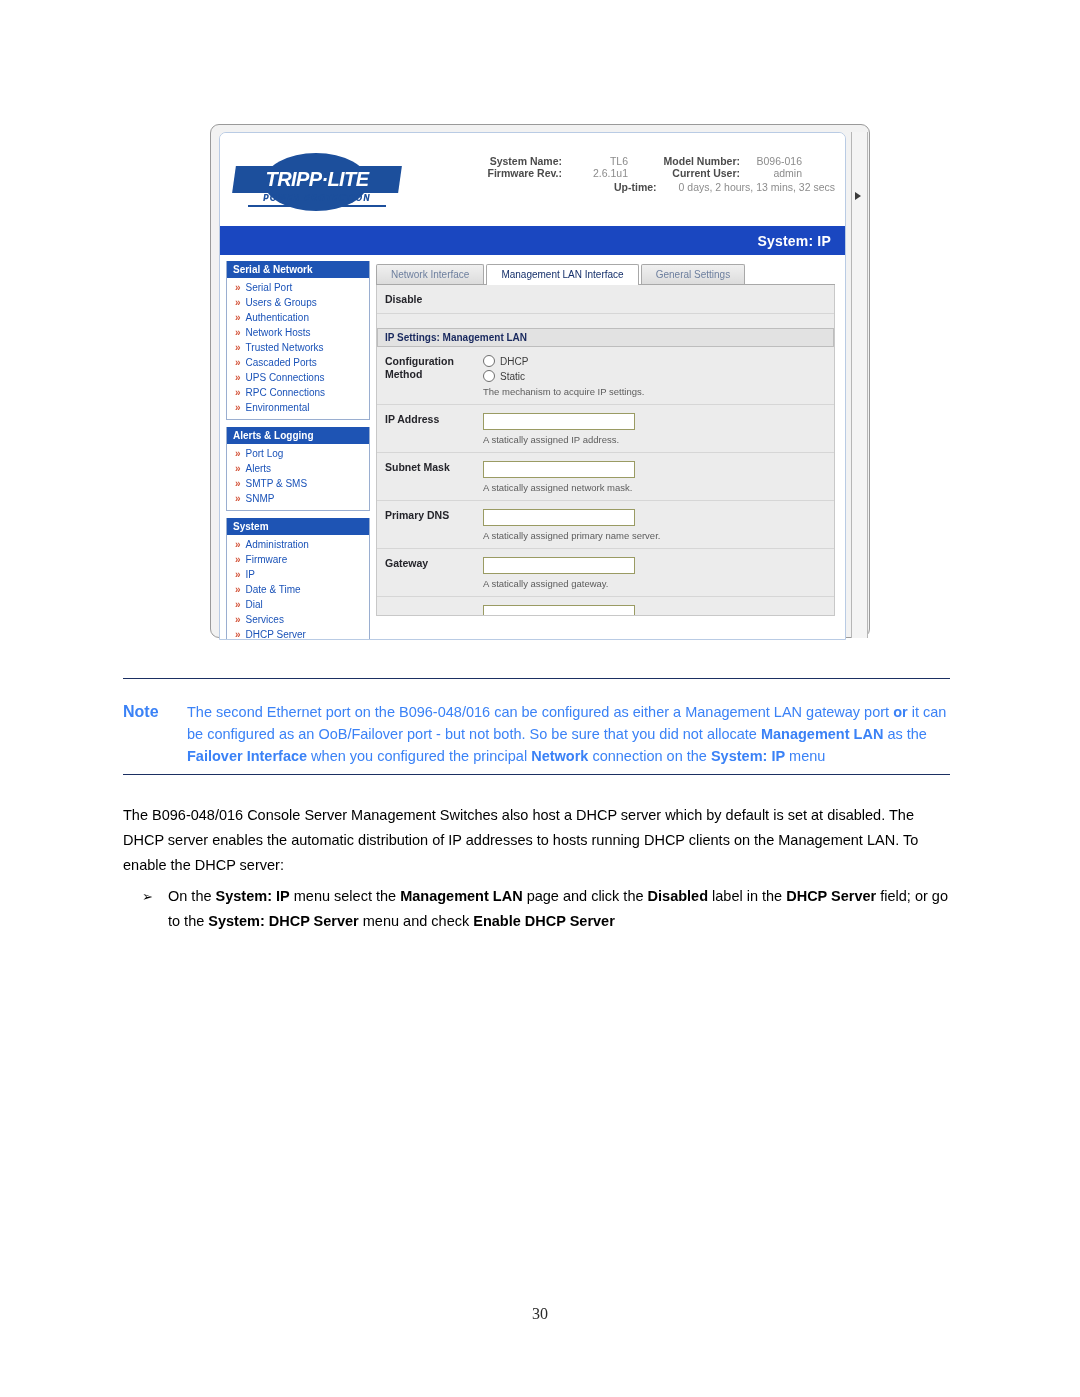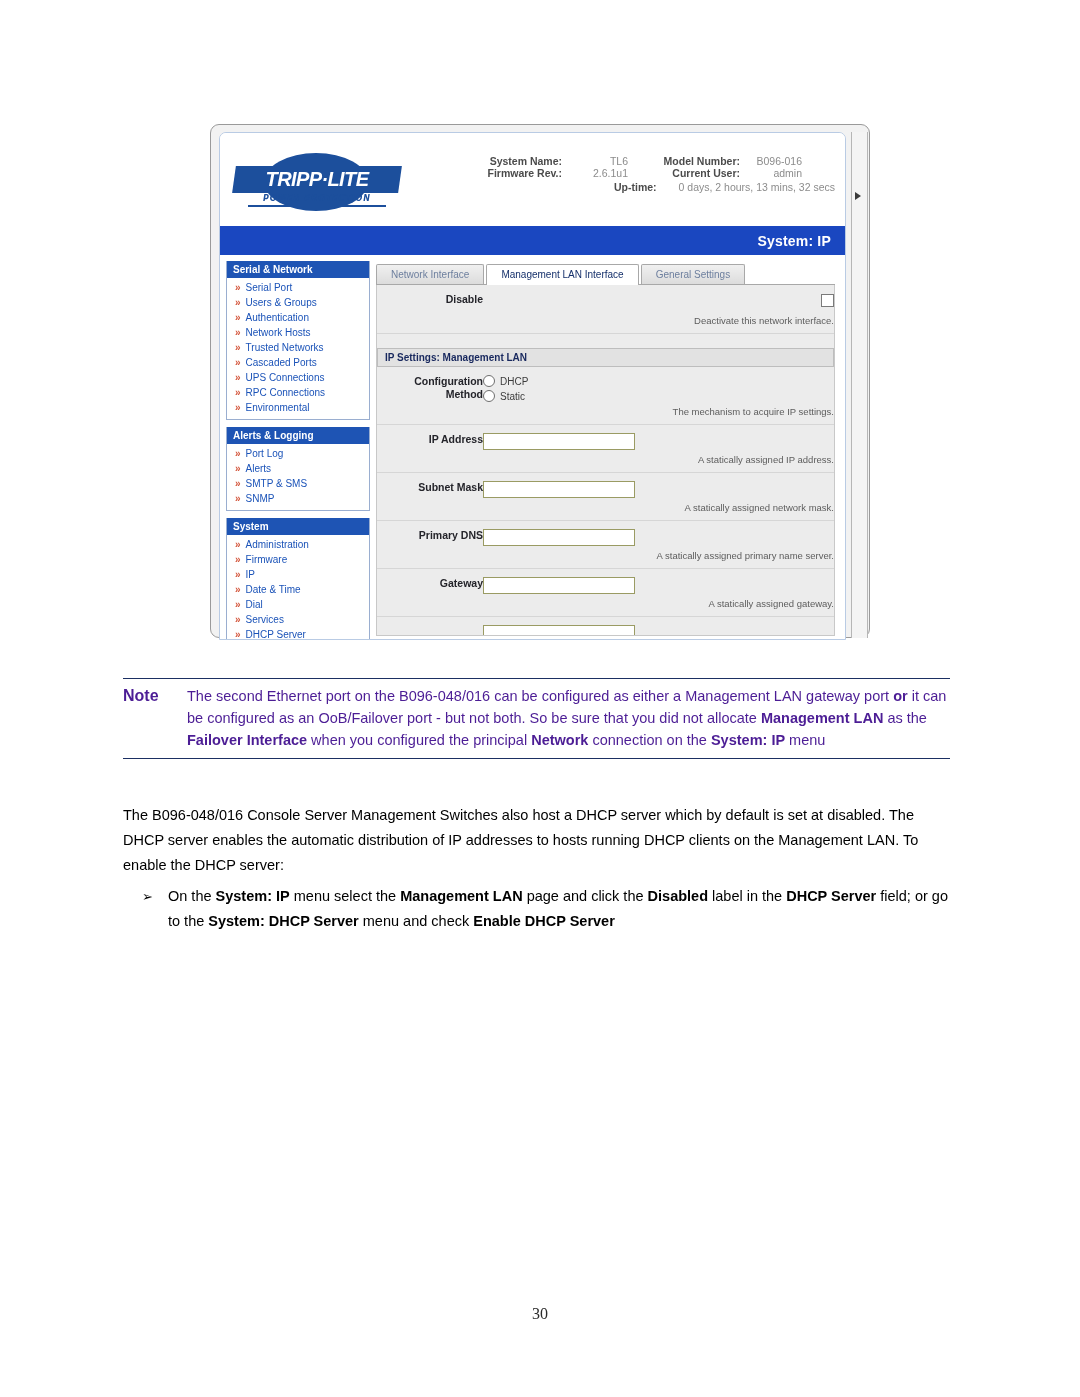--- a/index.html
+++ b/index.html
@@ -150,21 +150,20 @@
   .tab.active{
     background:#ffffff; color:#15306b; font-weight:normal;
     position:relative; top:1px; padding-bottom:4px;
   }
 
   .panel{ background:#ececec; border:1px solid #c8c8c8; border-top:none;
           padding:0; }
   .frow{
     display:flex; padding:8px 0 7px 8px;
     border-bottom:1px solid #d6d6d6;
-    text-align:right;
   }
   .frow:last-child{ border-bottom:none; }
   .flabel{
     width:98px; flex:none;
     font-size:10.5px; font-weight:bold; color:#24242a;
     line-height:13px;
   }
   .fctl{ flex:1; }
   .fhelp{
     font-size:9.5px; color:#5d5d5d; margin-top:4px;
@@ -191,22 +190,22 @@
     padding:3px 0 3px 7px; margin:0;
   }
   .spacer-row{ height:14px; background:#ececec; }
   .cut-row{ padding-bottom:0; overflow:hidden; height:10px;}
 
   
   .note{
     position:absolute; left:123px; top:678px; width:827px;
     border-top:1.6px solid #1b2f62;
     border-bottom:1.6px solid #1b2f62;
-    padding:6px 0 7px 0;
-    color:#4c1d95;
+    padding:22px 0 7px 0;
+    color:#3b82f6;
   }
   .note-inner{ display:flex; }
   .note-kw{
     font-size:16px; font-weight:bold; width:64px; flex:none; line-height:22px;
   }
   .note-txt{
     font-size:14.5px; line-height:22px; flex:1;
   }
 
   
@@ -391,24 +390,20 @@
         <div class="tabs">
           <div class="tab">Network Interface</div>
           <div class="tab active">Management LAN Interface</div>
           <div class="tab">General Settings</div>
         </div>
 
         <div class="panel">
 
           <div class="frow">
             <div class="flabel">Disable</div>
-            <div class="fctl">
-              <span class="chk"></span>
-              <div class="fhelp">Deactivate this network interface.</div>
-            </div>
           </div>
 
           <div class="spacer-row"></div>
 
           <div class="sect-bar">IP Settings: Management LAN</div>
 
           <div class="frow">
             <div class="flabel">Configuration Method</div>
             <div class="fctl">
               <div class="radio-line">

